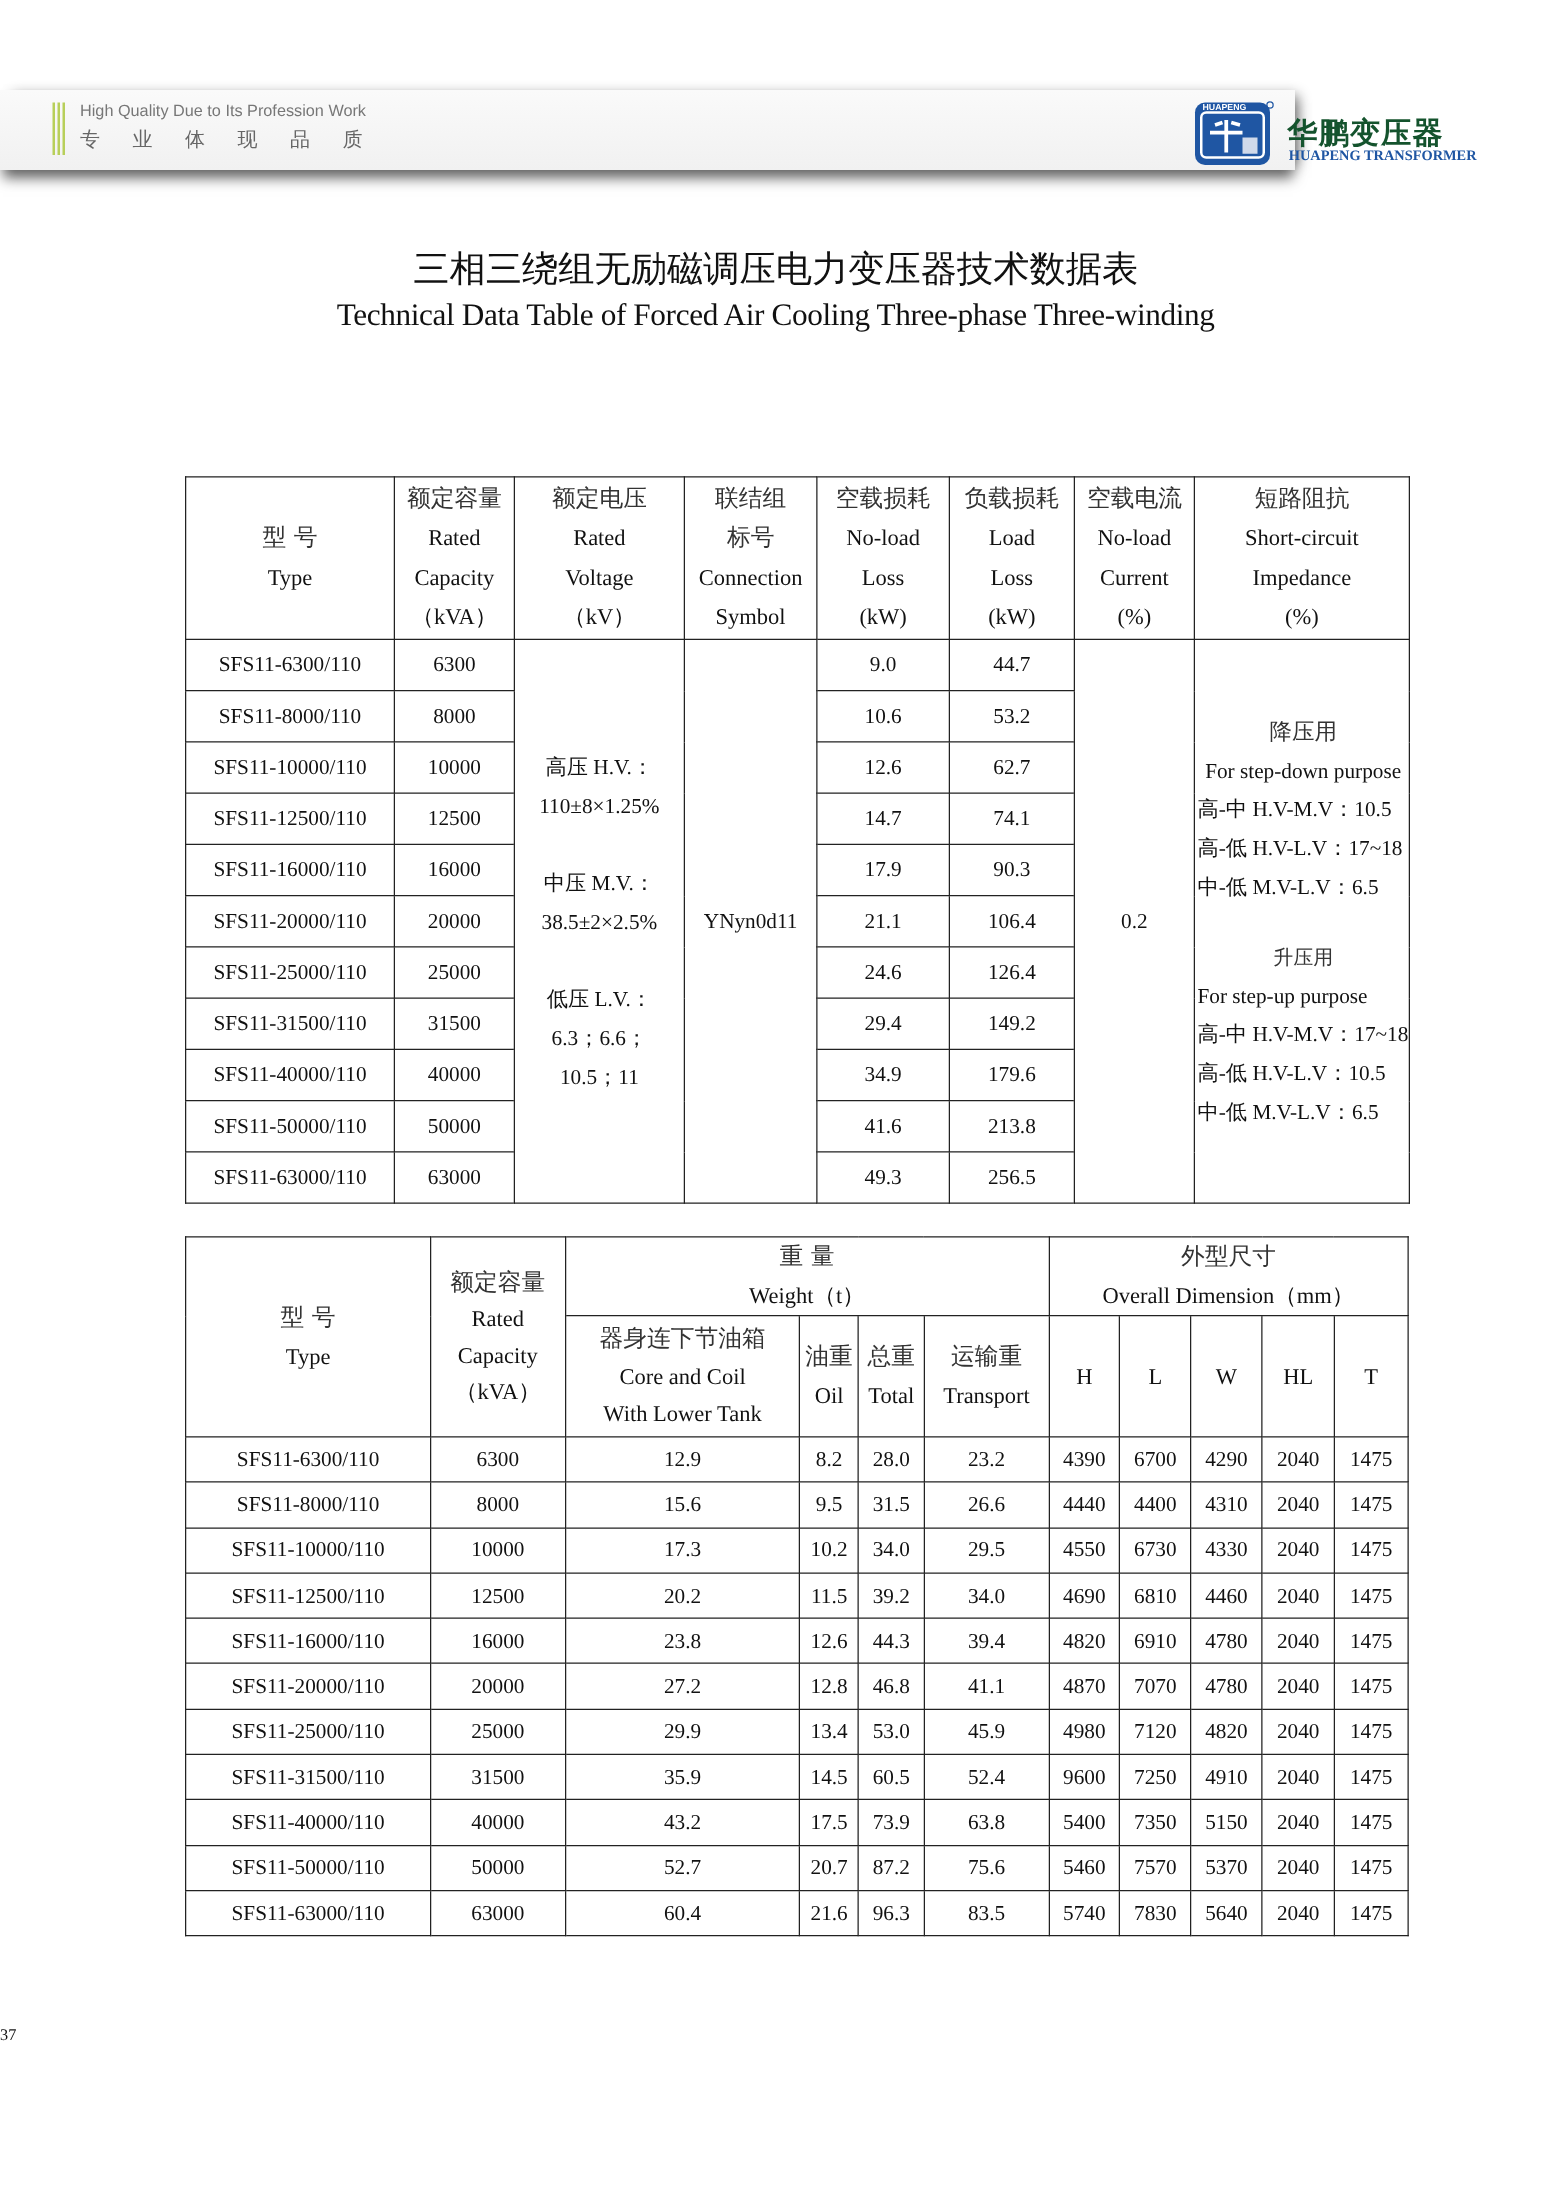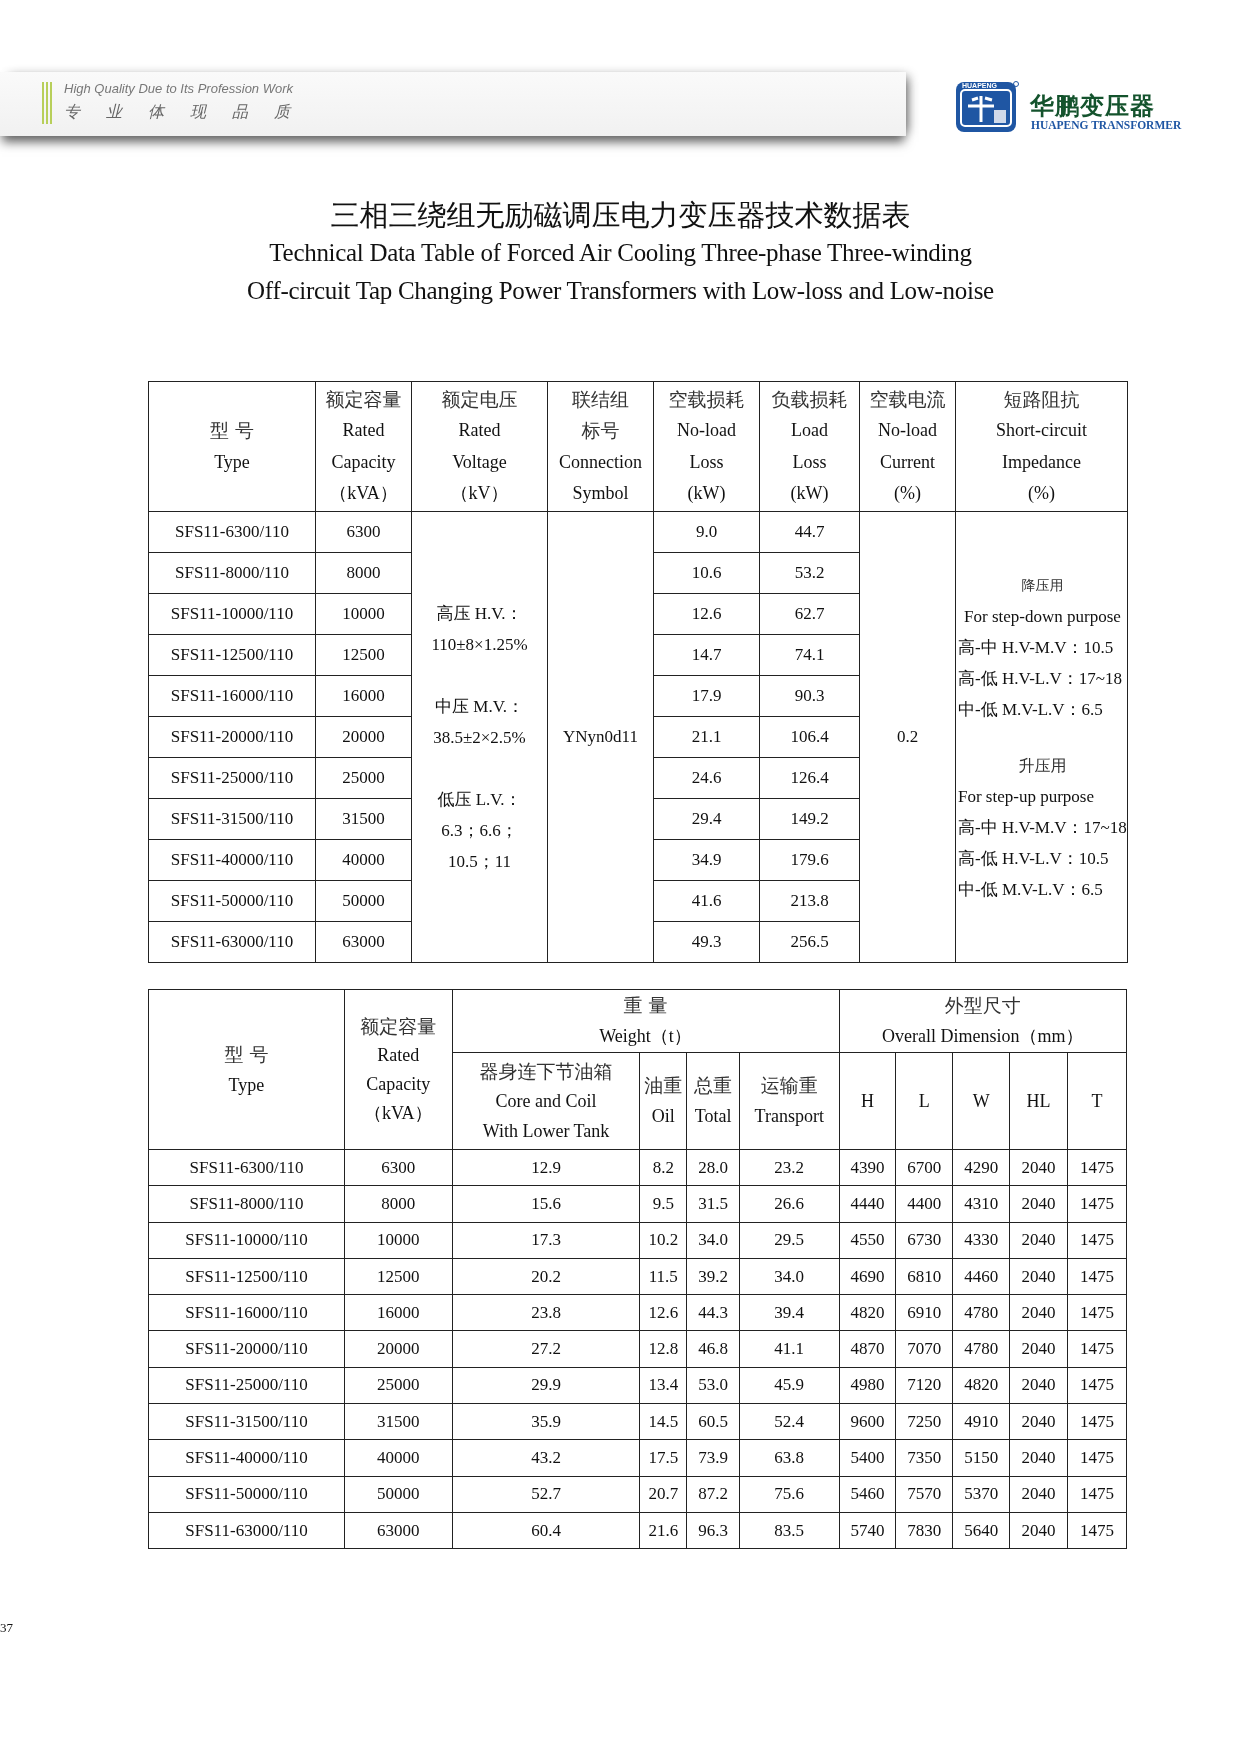--- a/index.html
+++ b/index.html
@@ -1,17 +1,17 @@
 <!DOCTYPE html>
 <html><head>
 <meta charset="utf-8">
 <style>
   html,body{margin:0;padding:0;background:#fff;}
   body{width:1241px;height:1755px;position:relative;overflow:hidden;font-family:"Liberation Serif","DejaVu Serif",serif;color:#111;}
-  .banner{position:absolute;left:0;top:72px;width:906px;height:64px;background:linear-gradient(#fafafa,#f1f1f1);box-shadow:0 8px 10px -2px #666, 6px 0 10px -4px #888;font-style:italic;}
+  .banner{position:absolute;left:0;top:72px;width:1036px;height:64px;background:linear-gradient(#fafafa,#f1f1f1);box-shadow:0 8px 10px -2px #666, 6px 0 10px -4px #888;}
   .banner-bars{position:absolute;left:42px;top:10px;width:10px;height:42px;display:flex;gap:2px;}
   .banner-bars span{display:block;width:2px;height:100%;background:#b8cf5a;}
   .banner-en{position:absolute;left:64px;top:9px;font-family:"Liberation Sans","DejaVu Sans",sans-serif;font-size:13px;color:#777;}
   .banner-cn{position:absolute;left:64px;top:30px;font-family:"DejaVu Sans",sans-serif;font-size:16px;color:#666;letter-spacing:26px;}
   .logo{position:absolute;left:952px;top:76px;width:70px;height:60px;}
   .logo-cn{position:absolute;left:1030px;top:90px;font-family:"DejaVu Sans",sans-serif;font-weight:bold;font-size:24px;color:#14532d;letter-spacing:1px;}
   .logo-en{position:absolute;left:1031px;top:119px;font-family:Liberation Serif, serif;font-weight:bold;font-size:11.5px;color:#1f56a3;text-align:center;}
   .titles{position:absolute;left:0;top:196px;width:1241px;text-align:center;}
   .t-cn{font-family:"DejaVu Sans",sans-serif;font-size:29px;line-height:38px;color:#111;}
   .t-en{font-family:"Liberation Serif",serif;font-weight:normal;font-size:25px;line-height:38px;letter-spacing:-0.3px;}
@@ -48,21 +48,20 @@
   <path d="M16 30 H42 M29 20 V46 M20 24 L26 22 M33 22 L40 24" stroke="#fff" stroke-width="3" fill="none"></path>
   <rect x="42" y="34" width="12" height="13" fill="#cfd9ea"></rect>
   <circle cx="64" cy="8" r="2.5" fill="none" stroke="#1f56a3" stroke-width="1"></circle>
 </svg>
 <div class="logo-cn">华鹏变压器</div>
 <div class="logo-en">HUAPENG TRANSFORMER</div>
 
 <div class="titles">
   <div class="t-cn">三相三绕组无励磁调压电力变压器技术数据表</div>
   <div class="t-en">Technical Data Table of Forced Air Cooling Three-phase Three-winding</div>
-  <div class="t-en">Off-circuit Tap Changing Power Transformers with Low-loss and Low-noise</div>
 </div>
 
 <table id="t1">
   <colgroup>
     <col style="width:167px">
       <col style="width:96px">
       <col style="width:136px">
       <col style="width:106px">
       <col style="width:106px">
       <col style="width:100px">
@@ -132,21 +131,21 @@
           <div style="height:31px"></div>
           <div>低压 L.V.：</div>
           <div>6.3；6.6；</div>
           <div>10.5；11</div>
         </td>
         <td rowspan="11">YNyn0d11</td>
         <td>9.0</td>
         <td>44.7</td>
         <td rowspan="11">0.2</td>
         <td rowspan="11" class="imp">
-          <div class="c th-cn" style="font-size:14px">降压用</div>
+          <div class="c th-cn" style="font-size:18px">降压用</div>
           <div class="c">For step-down purpose</div>
           <div>高-中 H.V-M.V：10.5</div>
           <div>高-低 H.V-L.V：17~18</div>
           <div>中-低 M.V-L.V：6.5</div>
           <div style="height:25px"></div>
           <div class="c th-cn" style="font-size:16px">升压用</div>
           <div>For step-up purpose</div>
           <div>高-中 H.V-M.V：17~18</div>
           <div>高-低 H.V-L.V：10.5</div>
           <div>中-低 M.V-L.V：6.5</div>

